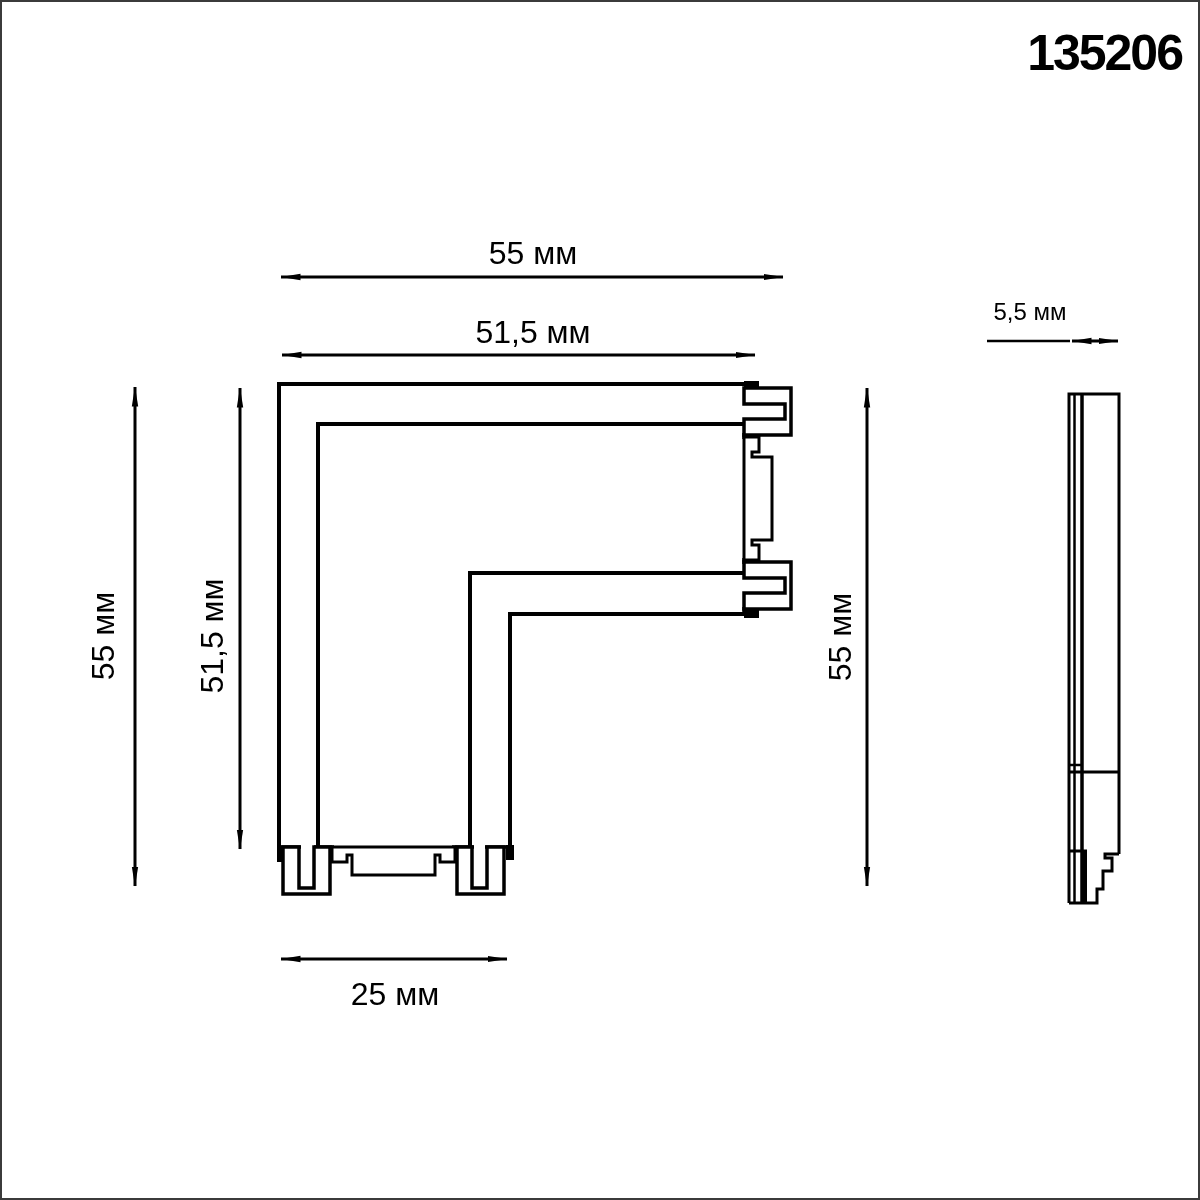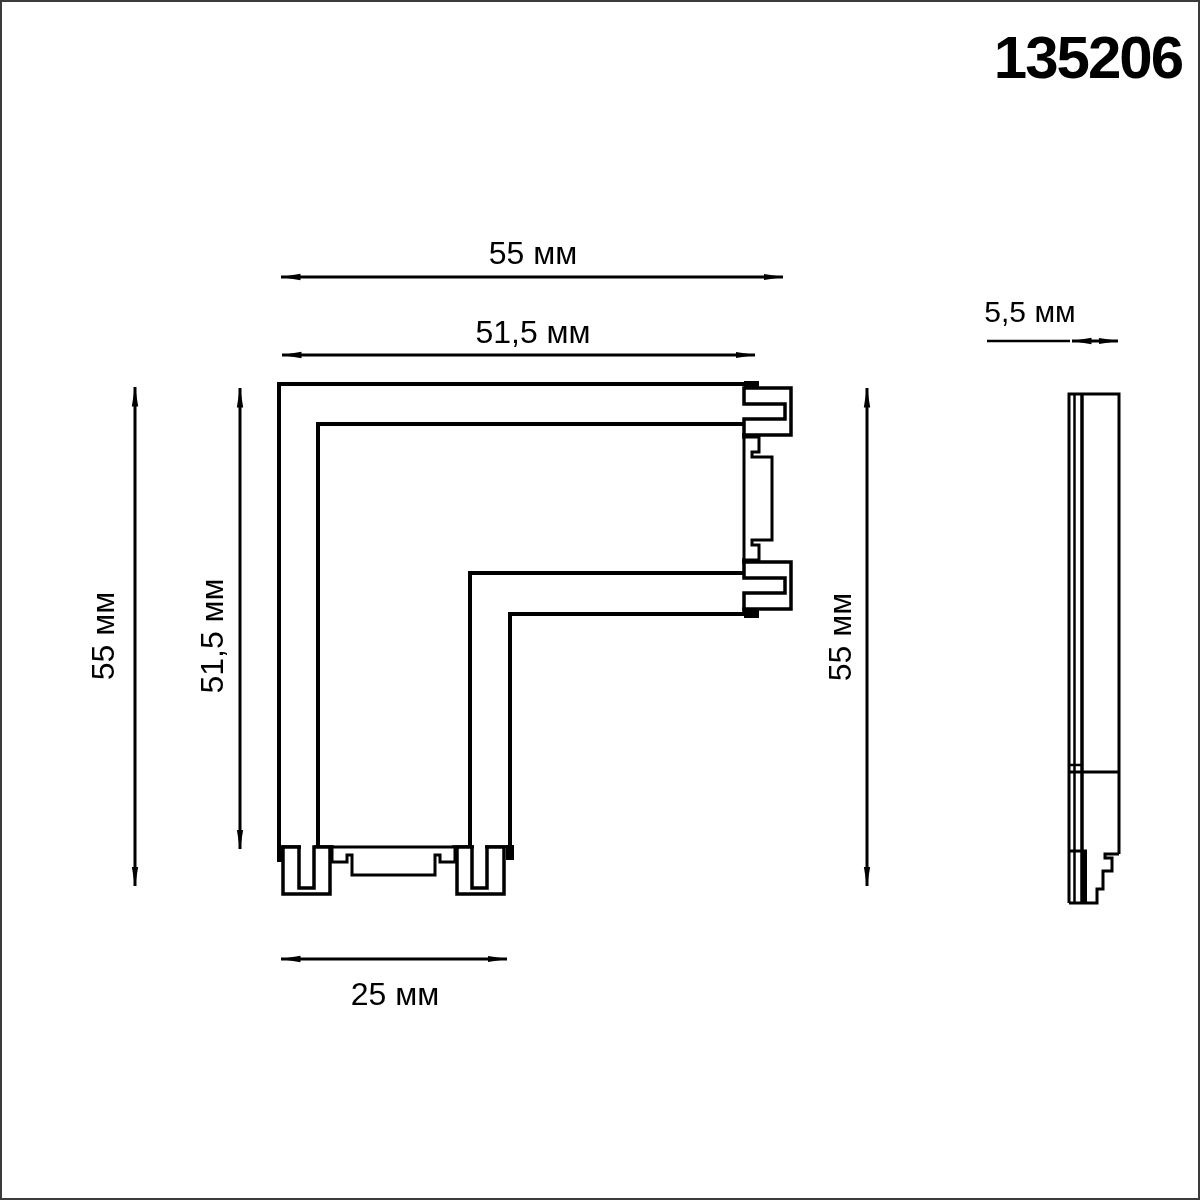--- a/index.html
+++ b/index.html
@@ -15,26 +15,26 @@
   #linework{position:absolute;left:0;top:0;width:1196px;height:1196px;}
   .dim-label{
     position:absolute;
     color:#000;
     font-size:32px;
     white-space:nowrap;
     transform:translate(-50%,-50%);
     line-height:1;
   }
   .dim-label.rot{transform:translate(-50%,-50%) rotate(-90deg);}
-  .dim-label.small{font-size:30px;}
+  .dim-label.small{font-size:24px;}
   #product-code{
     position:absolute;
     top:26px;right:16px;
     color:#000;
-    font-size:60px;
+    font-size:50px;
     font-weight:bold;
     letter-spacing:-2px;
     line-height:1;
     margin-left:38px;
   }
   svg path, svg line{stroke:#000;fill:none;}
   .fillw{fill:#ffffff;}
   .fillb{fill:#000000;stroke:none;}
 </style>
 </head>

